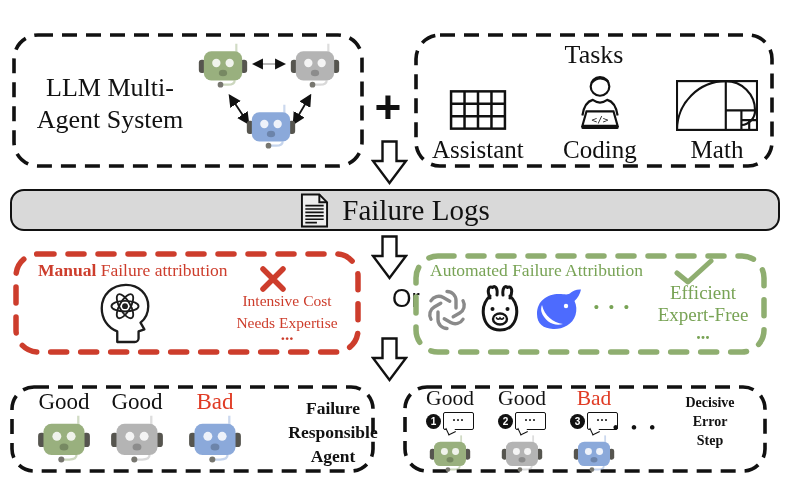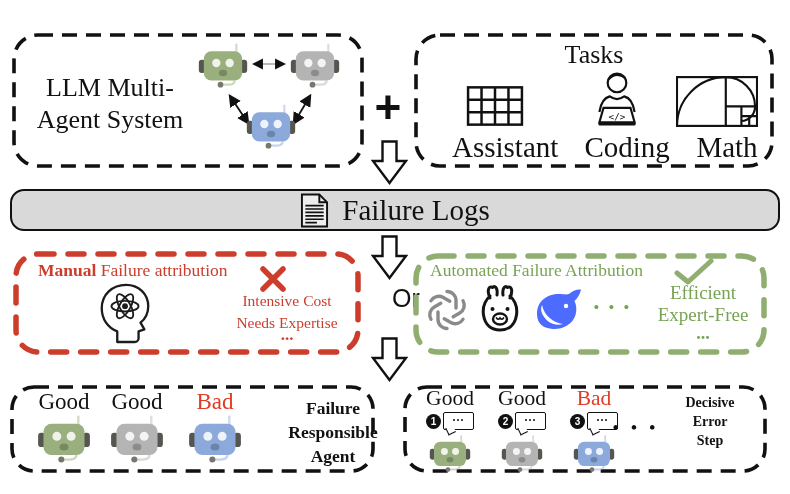--- a/index.html
+++ b/index.html
@@ -15,21 +15,21 @@
   
   #mas-title{left:24px;top:72px;width:172px;font-size:26px;line-height:1.22;}
 
   
   #plus{left:364px;top:84px;width:48px;font-size:46px;font-weight:700;line-height:1;}
 
   
   #tasks-title{left:415px;top:40px;width:358px;font-size:26px;}
   #tasks-row{left:432px;top:70px;width:326px;height:92px;display:flex;justify-content:space-between;}
   .task-col{display:flex;flex-direction:column;align-items:center;justify-content:flex-end;gap:6px;}
-  .task-label{font-size:29px;line-height:1;margin-left:20px;}
+  .task-label{font-size:25px;line-height:1;}
 
   
   #logs-bar{left:10px;top:189px;width:770px;height:42px;background:var(--bar-gray);
             border:2.5px solid #111;border-radius:14px;box-sizing:border-box;
             display:flex;align-items:center;justify-content:center;gap:13px;}
   #logs-label{font-size:29px;line-height:1;}
 
   
   .flow-arrow{position:absolute;width:37px;height:45px;}
   #arrow1{left:371px;top:140px;}

